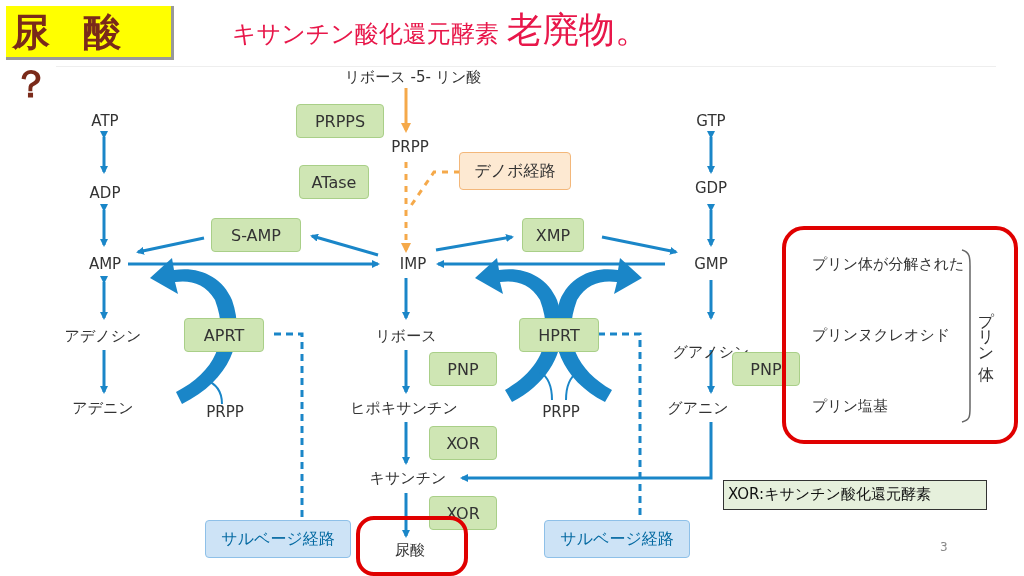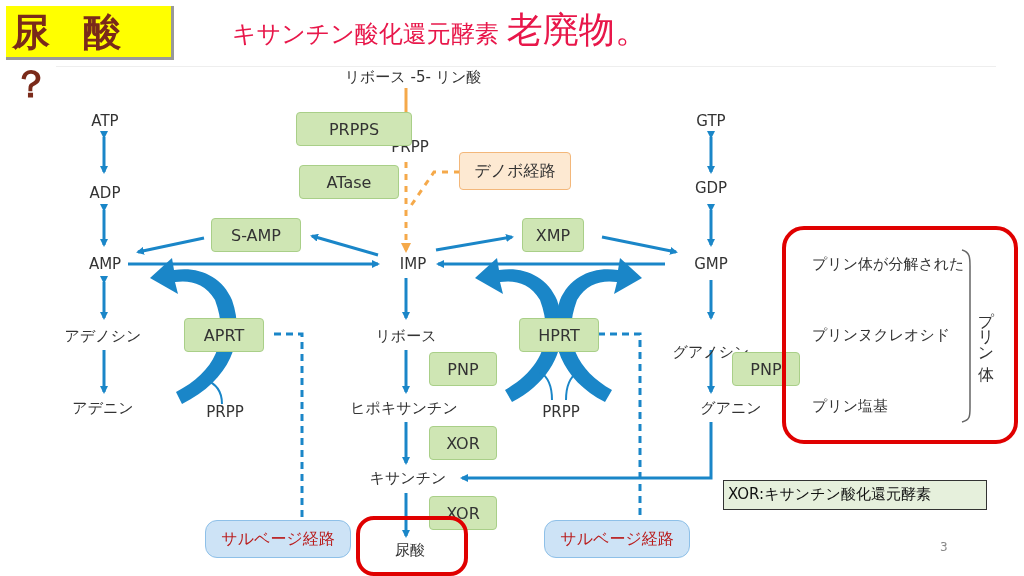--- a/index.html
+++ b/index.html
@@ -9,21 +9,21 @@
     color:#7a2a1a;font-size:38px;font-weight:bold;line-height:52px;padding-left:6px;letter-spacing:10px;}
   .subtitle{left:232px;top:10px;color:#e8174a;font-size:24px;line-height:40px;white-space:nowrap;}
   .subtitle .big{font-size:36px;font-weight:normal;margin-left:8px;}
   .divline{left:56px;top:66px;width:940px;height:1px;background:#eee;}
   svg{position:absolute;left:0;top:0;}
   .lbl{position:absolute;font-size:15px;color:#333;white-space:nowrap;transform:translate(-50%,-50%);text-align:center;}
   .enz{position:absolute;background:#cfe6b4;border:1.5px solid #a9cf88;border-radius:4px;color:#333;font-size:16px;
     display:flex;align-items:center;justify-content:center;box-sizing:border-box;}
   .denovo{position:absolute;background:#fde9d2;border:1.5px solid #f3b77a;border-radius:4px;color:#333;font-size:16px;
     display:flex;align-items:center;justify-content:center;box-sizing:border-box;}
-  .salvage{position:absolute;background:#cde3f6;border:1.5px solid #8ec0e8;border-radius:12px;color:#b91c1c;font-size:16px;
+  .salvage{position:absolute;background:#cde3f6;border:1.5px solid #8ec0e8;border-radius:4px;color:#0369a1;font-size:16px;
     display:flex;align-items:center;justify-content:center;box-sizing:border-box;}
   .redbox{position:absolute;border:4px solid #e00000;border-radius:18px;box-sizing:border-box;}
   .legend{position:absolute;left:723px;top:480px;width:264px;height:30px;background:#e6f0dc;border:1.5px solid #333;box-sizing:border-box;
     font-size:15px;color:#111;line-height:27px;padding-left:4px;white-space:nowrap;}
   .purine-item{position:absolute;font-size:15px;color:#333;white-space:nowrap;}
   .vert{position:absolute;left:975px;top:300px;font-size:16px;color:#333;writing-mode:vertical-rl;}
   .pageno{position:absolute;left:940px;top:540px;font-size:12px;color:#888;}
 </style>
 </head>
 <body>
@@ -108,26 +108,26 @@
 <div class="lbl" style="left:103px;top:408px">アデニン</div>
 <div class="lbl" style="left:413px;top:264px">IMP</div>
 <div class="lbl" style="left:406px;top:336px">リボース</div>
 <div class="lbl" style="left:404px;top:408px">ヒポキサンチン</div>
 <div class="lbl" style="left:408px;top:478px">キサンチン</div>
 <div class="lbl" style="left:410px;top:550px">尿酸</div>
 <div class="lbl" style="left:711px;top:121px">GTP</div>
 <div class="lbl" style="left:711px;top:188px">GDP</div>
 <div class="lbl" style="left:711px;top:264px">GMP</div>
 <div class="lbl" style="left:711px;top:352px">グアノシン</div>
-<div class="lbl" style="left:731px;top:408px">グアニン</div>
+<div class="lbl" style="left:698px;top:408px">グアニン</div>
 <div class="lbl" style="left:225px;top:412px">PRPP</div>
 <div class="lbl" style="left:561px;top:412px">PRPP</div>
 
-<div class="enz" style="left:296px;top:112px;width:116px;height:34px">PRPPS</div>
-<div class="enz" style="left:299px;top:165px;width:100px;height:34px">ATase</div>
+<div class="enz" style="left:296px;top:104px;width:88px;height:34px">PRPPS</div>
+<div class="enz" style="left:299px;top:165px;width:70px;height:34px">ATase</div>
 <div class="enz" style="left:211px;top:218px;width:90px;height:34px">S-AMP</div>
 <div class="enz" style="left:522px;top:218px;width:62px;height:34px">XMP</div>
 <div class="enz" style="left:184px;top:318px;width:80px;height:34px">APRT</div>
 <div class="enz" style="left:519px;top:318px;width:80px;height:34px">HPRT</div>
 <div class="enz" style="left:429px;top:352px;width:68px;height:34px">PNP</div>
 <div class="enz" style="left:732px;top:352px;width:68px;height:34px">PNP</div>
 <div class="enz" style="left:429px;top:426px;width:68px;height:34px">XOR</div>
 <div class="enz" style="left:429px;top:496px;width:68px;height:34px">XOR</div>
 
 <div class="denovo" style="left:459px;top:152px;width:112px;height:38px">デノボ経路</div>

